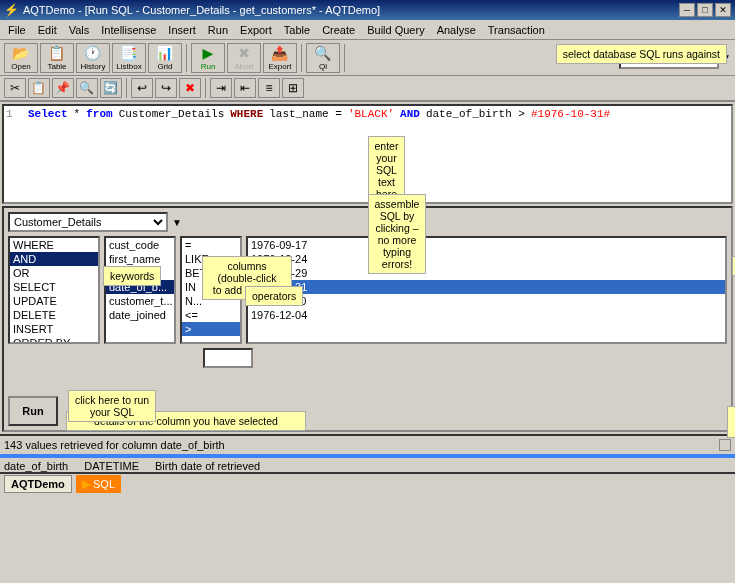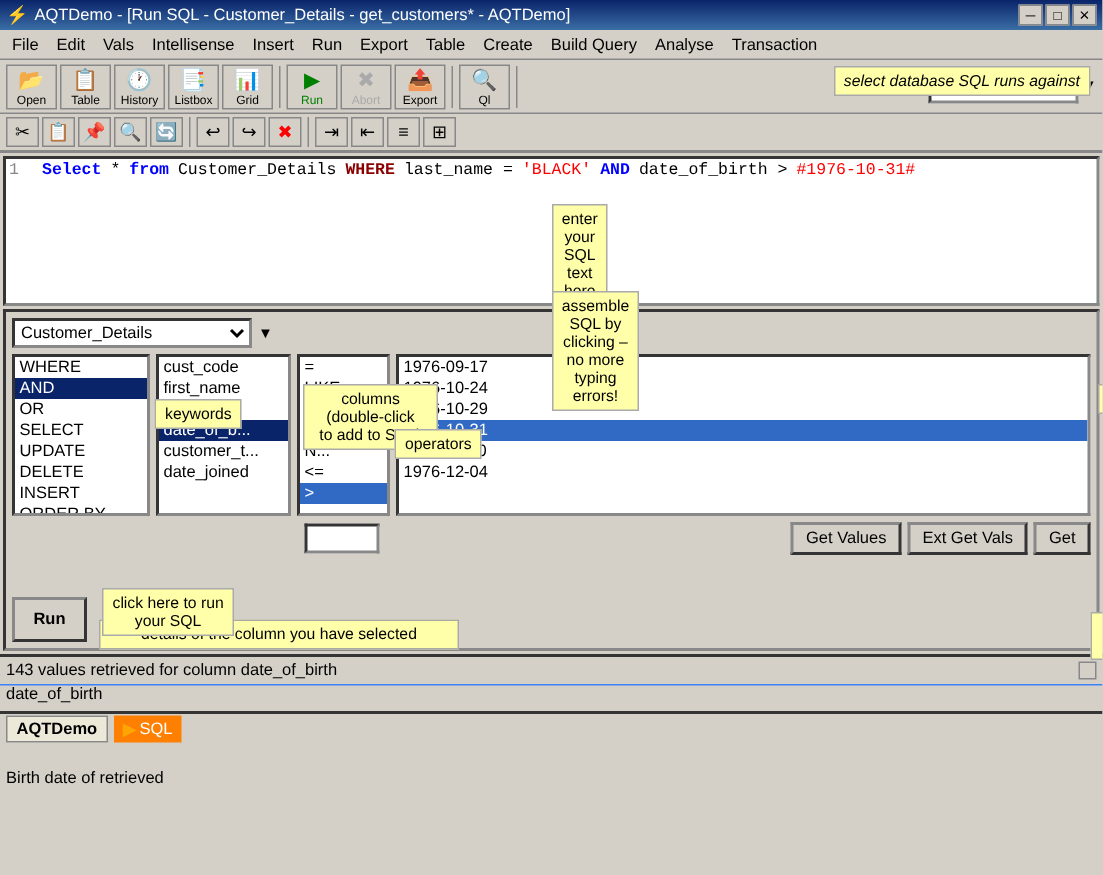--- a/index.html
+++ b/index.html
@@ -143,21 +143,21 @@
     <div class="tb-sep"></div>
     <div style="display:flex; align-items:center; gap:2px; margin-left:auto;">
       <span style="font-size:11px; color:black;">se</span>
       <select class="db-combo">
         <option>AQTDemo</option>
       </select>
       <span style="color:black; font-size:10px;">▼</span>
     </div>
   </div>
 
-  <div class="db-select-anno" style="top:4px; right:8px;font-style:italic;">select database SQL runs against</div>
+  <div class="db-select-anno" style="top:4px; right:8px;">select database SQL runs against</div>
 
   </div>
 
   <div class="toolbar2">
     <div class="tb2-btn">✂</div>
     <div class="tb2-btn">📋</div>
     <div class="tb2-btn">📌</div>
     <div class="tb2-btn">🔍</div>
     <div class="tb2-btn">🔄</div>
     <div class="tb2-sep" style="width:1px;height:20px;background:#888;margin:0 2px;"></div>
@@ -219,21 +219,21 @@
             <div class="item">INSERT</div>
             <div class="item">ORDER BY</div>
           </div>
 
           <div style="position:absolute; top:30px; left:95px; z-index:25;">
             <div class="anno-box">keywords</div>
           </div>
         </div>
 
         <div style="display:flex; flex-direction:column; gap:2px; position:relative;">
-          <div class="qb-listbox col-list" style="height:108px; width:90px; overflow-y:auto;">
+          <div class="qb-listbox col-list" style="height:108px; width:72px; overflow-y:auto;">
             <div class="item">cust_code</div>
             <div class="item">first_name</div>
             <div class="item">last_name</div>
             <div class="item selected">date_of_b...</div>
             <div class="item">customer_t...</div>
             <div class="item">date_joined</div>
           </div>
 
           <div style="position:absolute; top:20px; left:98px; z-index:25;">
             <div class="anno-box" style="width:90px;">columns (double-click<br>to add to SQL)</div>
@@ -271,25 +271,20 @@
           </div>
         </div>
 
       </div>
 
       <div style="display:flex; align-items:center; margin-top:4px; gap:4px; position:relative;">
 
         <div style="width:92px;"></div>
         <div style="width:95px;"></div>
         <input class="filter-input" style="width: 50px;" type="text" value="">
-        <div style="flex:1; display:flex; justify-content:flex-end; gap:4px;">
-          <button class="qb-btn">Get Values</button>
-          <button class="qb-btn">Ext Get Vals</button>
-          <button class="qb-btn">Get</button>
-        </div>
 
         <div style="position:absolute; bottom:-38px; right:0; z-index:25;">
           <div class="anno-box" style="width:80px;">populate list<br>of values</div>
         </div>
       </div>
 
       <div style="display:flex; align-items:center; gap:8px; margin-top:28px; position:relative;">
 
         <div style="display:flex; flex-direction:column; align-items:flex-end; gap:2px; position:relative;">
 
@@ -307,21 +302,21 @@
 
     </div>
 
   </div>
 
   <div class="status-bar">
     <span>143 values retrieved for column date_of_birth</span>
     <div style="margin-left:auto; width:12px; height:12px; border:1px solid #888; background:#d4d0c8;"></div>
   </div>
 
-  <div style="background:#d4d0c8; height:18px; display:flex; align-items:flex-start; padding:0 4px; gap:16px; border-top:1px solid #3b82f6; font-size:11px;flex-direction:column;">
+  <div style="background:#d4d0c8; height:18px; display:flex; align-items:flex-end; padding:0 4px; gap:16px; border-top:4px solid #3b82f6; font-size:11px;">
     <span>date_of_birth</span>
     <span>DATETIME</span>
     <span>Birth date of retrieved</span>
   </div>
 
   <div class="footer">
     <div class="footer-tab footer-tab-active">AQTDemo</div>
     <div class="sql-tab">
       <span style="color:orange; font-size:12px;">▶</span>
       <span>SQL</span>

